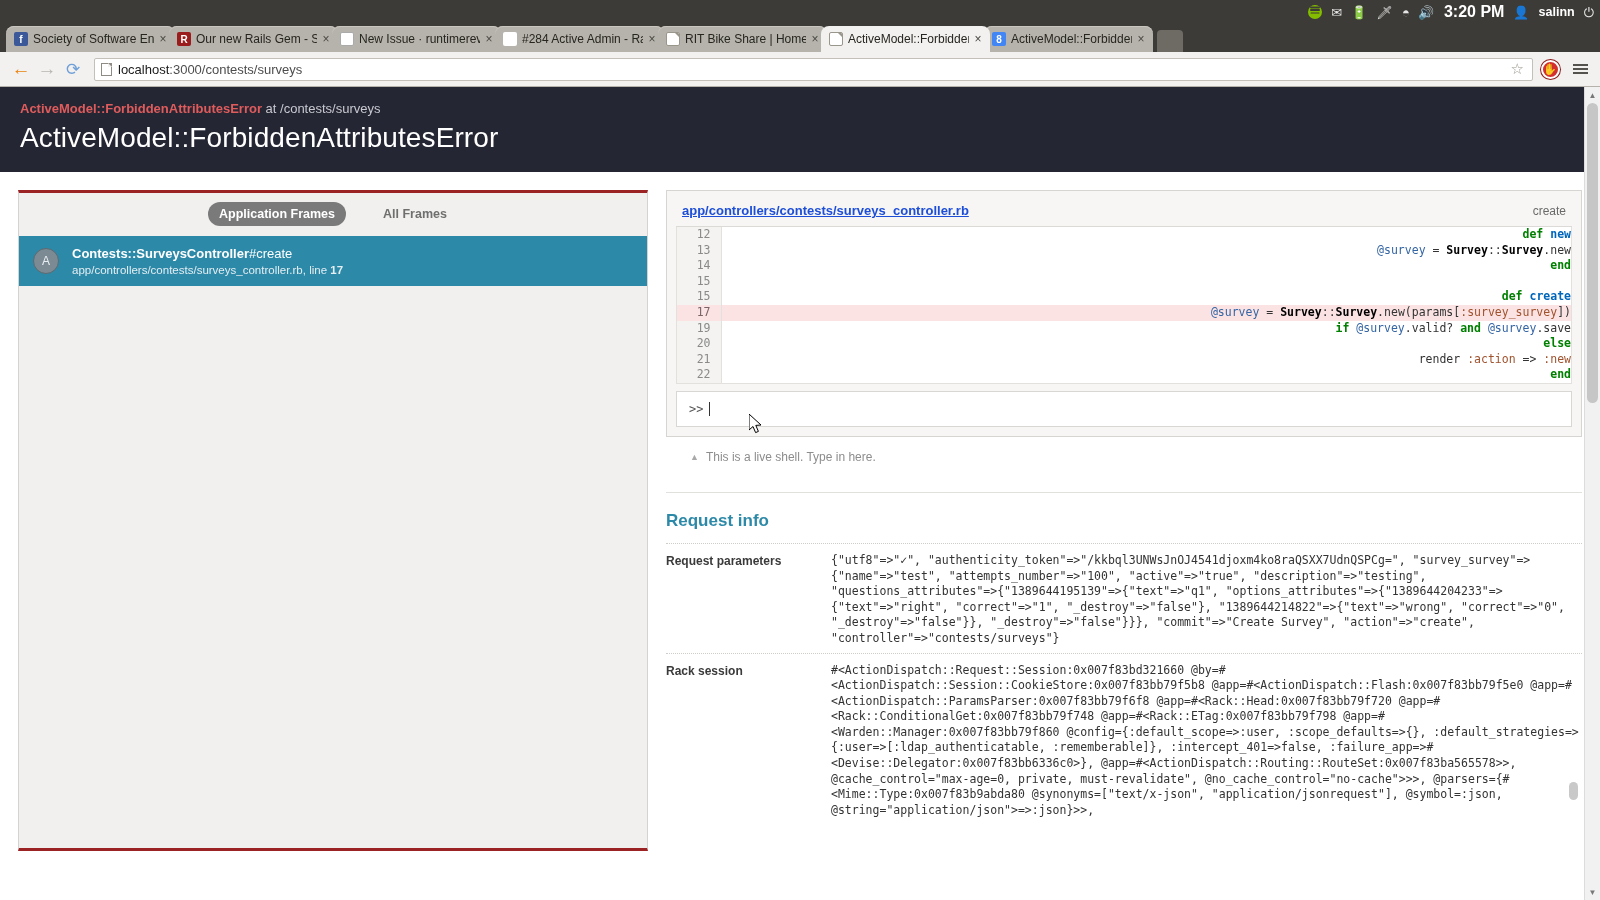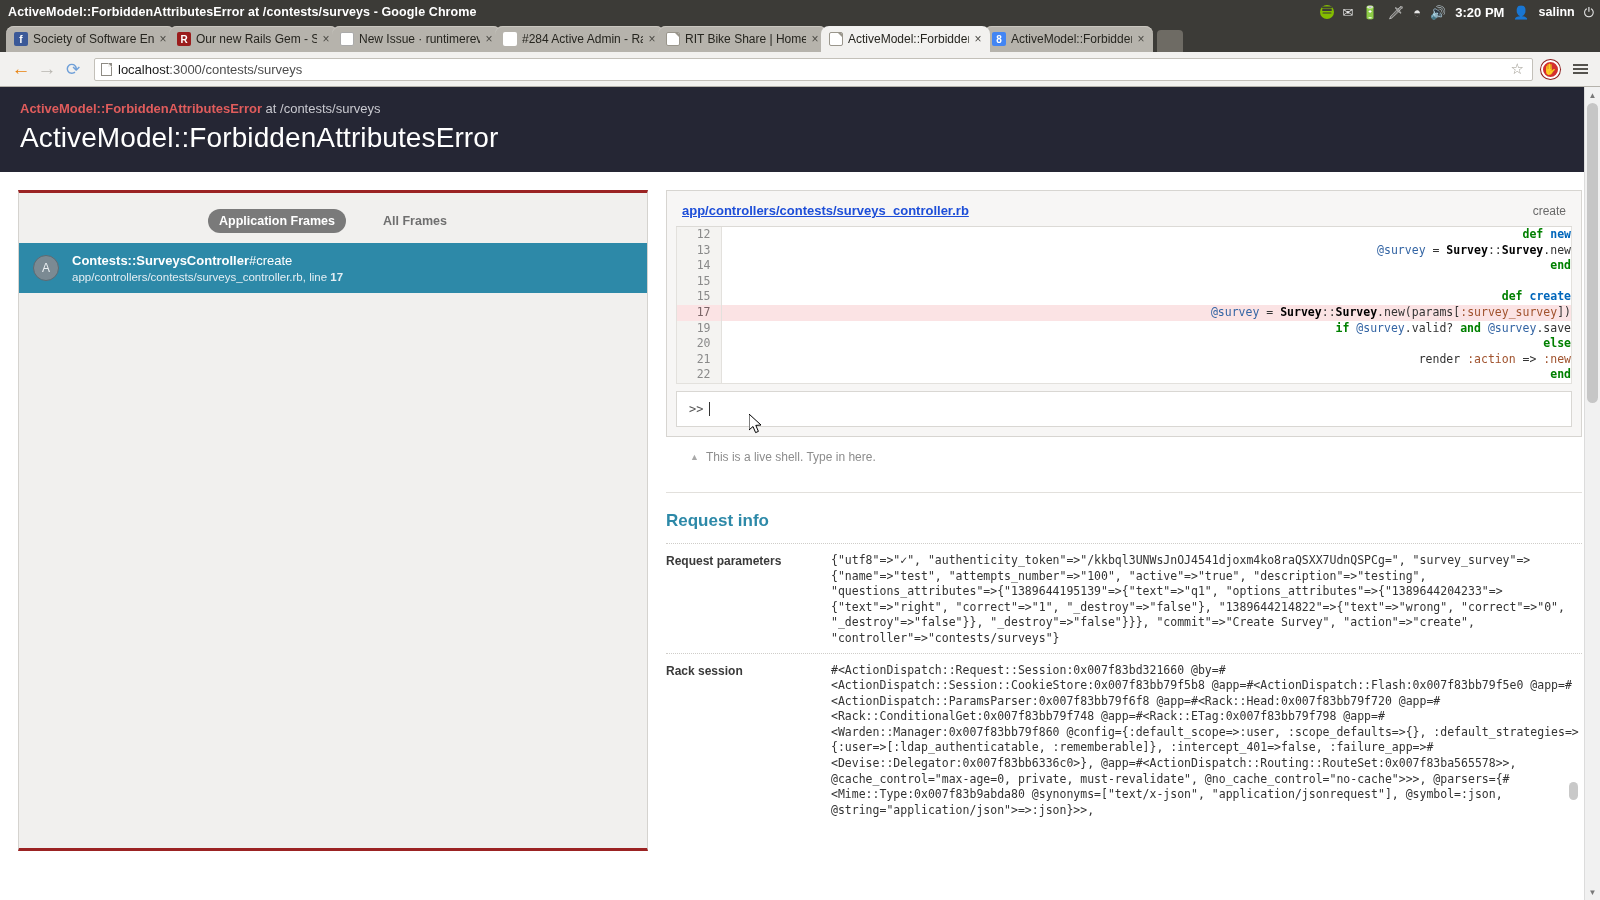--- a/index.html
+++ b/index.html
@@ -16,21 +16,21 @@
   }
   .os-title {
     color: #fff; font-size: 12.5px; font-weight: bold;
     padding-left: 8px; letter-spacing: .1px; white-space: nowrap;
   }
   .tray {
     position: absolute; right: 6px; top: 0; height: 24px;
     display: flex; align-items: center; gap: 9px;
   }
   .tray-ico { color: #e6e6e6; font-size: 13px; line-height: 1; display: block; }
-  .tray-clock { color: #fff; font-size: 13px; font-weight: bold; }
+  .tray-clock { color: #fff; font-size: 16px; font-weight: bold; }
   .tray-user { color: #fff; font-size: 12.5px; font-weight: bold; }
   .spotify-dot {
     width: 14px; height: 14px; border-radius: 50%;
     background: #84bd00; display: block;
     position: relative;
   }
   .spotify-dot::after{
     content:""; position:absolute; left:2px; top:4px; width:10px; height:2px;
     border-radius:2px; background:#3c3b37;
     box-shadow: 0 3px 0 -0.5px #3c3b37, 0 -2.5px 0 0 #3c3b37;
@@ -137,21 +137,21 @@
 
   
   .frames-panel {
     width: 630px; flex: 0 0 630px; background: #f1f0ee;
     border: 1px solid #d5d3cf;
     border-top: 3px solid #9b2323; border-bottom: 3px solid #9b2323;
     height: 661px; overflow: hidden;
   }
   .frames-toggle {
     display: flex; justify-content: center; align-items: flex-end;
-    gap: 26px; padding: 16px 0 10px;
+    gap: 26px; padding: 9px 0 10px;
   }
   .toggle-btn {
     font-size: 12.5px; font-weight: bold; color: #6f6f6f;
     padding: 5px 11px; border-radius: 13px;
   }
   .toggle-btn.on { background: #7a7a7a; color: #fff; }
   .frame-item {
     background: #2d89a8; display: flex; align-items: center;
     padding: 10px 14px; gap: 13px;
   }
@@ -255,21 +255,20 @@
   .pagescroll .down { position: absolute; bottom: 0; left: 0; right: 0; }
   .inner-scroll {
     position: absolute; right: 22px; top: 695px; width: 9px; height: 18px;
     background: #c9c9c9; border-radius: 5px;
   }
 </style>
 </head>
 <body>
 
 <div class="os-titlebar">
-  <div class="os-title">ActiveModel::ForbiddenAttributesError at /contests/surveys - Google Chrome</div>
   <div class="tray">
     <span class="spotify-dot"></span>
     <span class="tray-ico">✉</span>
     <span class="tray-ico">🔋</span>
     <span class="tray-ico">🗡</span>
     <span class="tray-ico">◓</span>
     <span class="tray-ico">🔊</span>
     <span class="tray-clock">3:20 PM</span>
     <span class="tray-ico">👤</span>
     <span class="tray-user">salinn</span>

